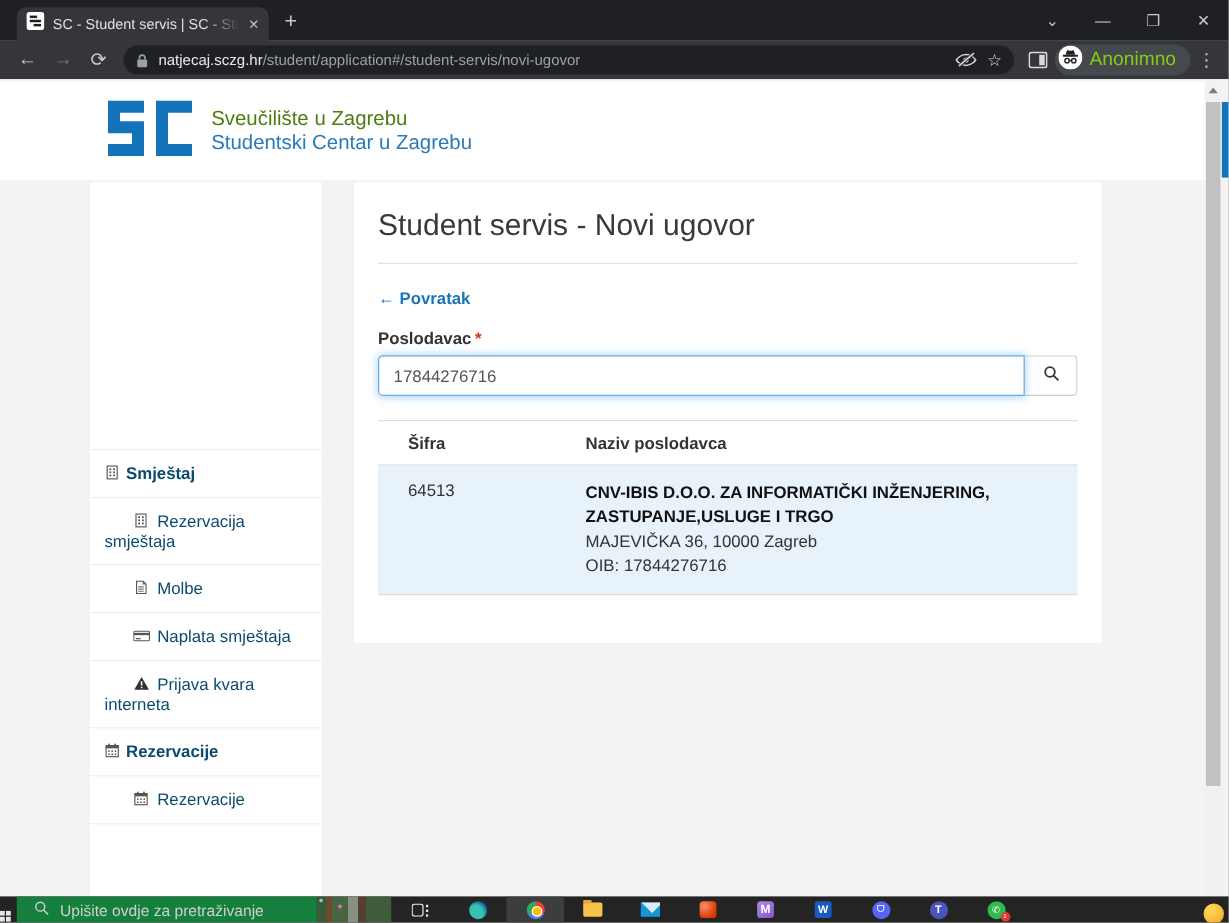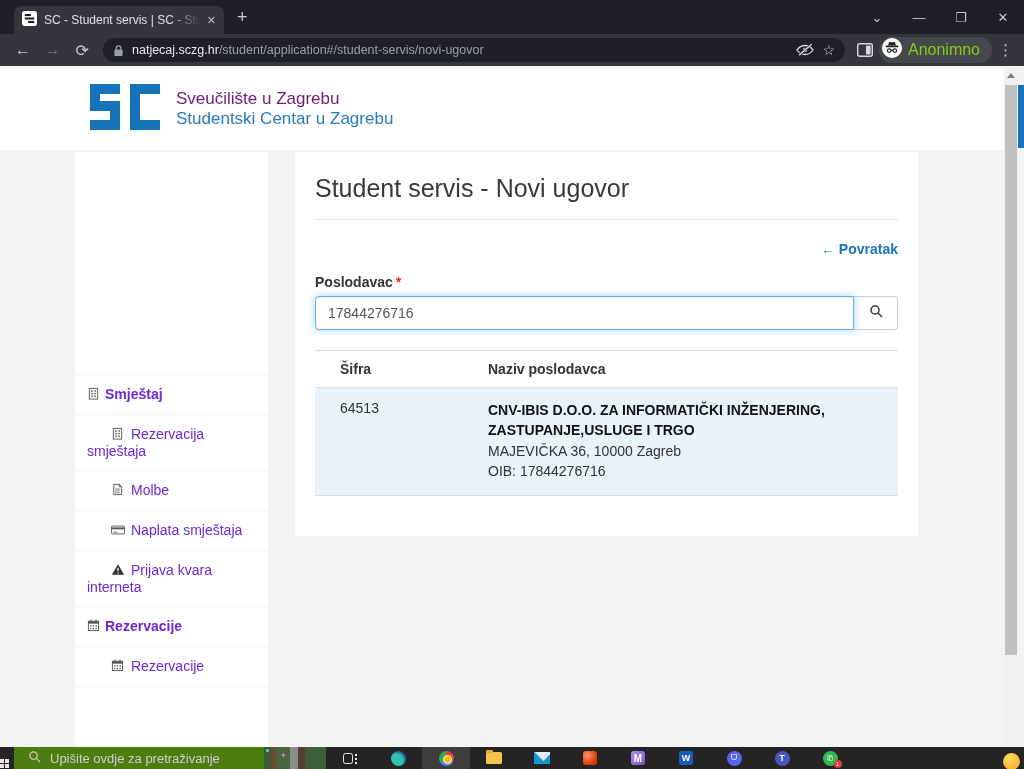--- a/index.html
+++ b/index.html
@@ -29,41 +29,41 @@
   .profile-pill { display:flex; align-items:center; gap:6px; background:#45484d; border-radius:13px;
                   height:26px; padding:0 12px 0 3px; margin:0 6px; }
   .profile-label { color:#84cc16; font-size:16px; }
   .dots { color:#c7c9cc; font-size:15px; letter-spacing:1px; margin-right:10px; }
 
   
   .page { position:absolute; top:66px; left:0; width:1024px; height:681px; background:#f3f3f3; overflow:hidden; }
   .siteheader { position:absolute; top:2px; left:0; width:1006px; height:82px; background:#fff;
                 display:flex; align-items:center; padding-left:88px; gap:14px; }
   .sc-logo { flex:0 0 auto; }
-  .header-line1 { font-size:17px; color:#701a75; }
+  .header-line1 { font-size:17px; color:#4d7c0f; }
   .header-line2 { font-size:17px; color:#2a7ab9; }
   .bluestrip { position:absolute; top:19px; right:0; width:6px; height:63px; background:#1573b9; }
 
   .scrollbar { position:absolute; top:2px; right:6px; width:14px; height:679px; background:#f1f1f1; }
   .sb-arrow { width:14px; height:15px; display:flex; align-items:center; justify-content:center; }
   .sb-arrow svg { display:block; }
   .sb-thumb { position:absolute; top:17px; left:1px; width:12px; height:570px; background:#c1c1c1; }
 
   .sidebar { position:absolute; top:86px; left:75px; width:193px; height:595px; background:#fff; }
   .side-spacer { height:222px; }
-  .side-item { border-top:1px solid #efefef; padding:11px 12px; font-size:14px; color:#6d28d9; cursor:pointer; }
+  .side-item { border-top:1px solid #efefef; padding:11px 12px; font-size:14px; color:#0c4a6e; cursor:pointer; }
   .side-item.parent { font-weight:bold; }
   .side-item.child { text-indent:24px; }
   .side-item .side-icon { display:inline-block; text-indent:0; width:18px; vertical-align:-1px; }
   .side-item .side-label { text-indent:0; }
   .side-item.child .side-label { margin-left:2px; }
 
   .content { position:absolute; top:86px; left:295px; width:623px; background:#fff; padding:22px 20px 40px 20px; }
   .page-title { font-size:25px; font-weight:400; color:#373a3c; padding-bottom:16px; border-bottom:1px solid #e3e3e3; }
-  .back-row { text-align:right; margin-top:20px; }
+  .back-row { text-align:left; margin-top:20px; }
   .back-link { color:#1b75bb; font-size:14px; text-decoration:none; font-weight:bold; }
   .back-link .arr { font-weight:bold; }
   .field-label { margin-top:16px; font-size:14px; font-weight:bold; color:#333; }
   .field-label .req { color:#e02b20; margin-left:3px; }
   .input-group { display:flex; margin-top:6px; }
   .search-input { flex:1; height:34px; border:1px solid #66afe9; border-radius:4px 0 0 4px; padding:0 12px;
                   font-size:14px; color:#555; outline:none; font-family:"Liberation Sans",sans-serif;
                   box-shadow:inset 0 1px 1px rgba(0,0,0,.075), 0 0 8px rgba(102,175,233,.6); position:relative; z-index:2; }
   .search-btn { width:44px; height:34px; background:#fff; border:1px solid #ccc; border-left:none;
                 border-radius:0 4px 4px 0; display:flex; align-items:center; justify-content:center; cursor:pointer; }
@@ -74,21 +74,21 @@
   table.results th.col-sifra, table.results td.col-sifra { width:165px; padding-left:25px; }
   table.results td { vertical-align:top; padding:12px 8px 14px 8px; border-bottom:1px solid #ddd; color:#333; }
   tr.result-row { background:#e7f2fa; cursor:pointer; }
   .naziv-bold { font-weight:bold; color:#111; line-height:1.45; }
   .naziv-sub { line-height:1.45; color:#333; }
 
   
   .taskbar { position:absolute; bottom:0; left:0; width:1024px; height:22px; background:#242424;
              display:flex; align-items:center; overflow:hidden; }
   .start-frag { width:14px; height:22px; display:flex; align-items:flex-end; justify-content:flex-start; }
-  .tb-search { width:250px; height:22px; background:#4d7c0f; display:flex; align-items:center; gap:9px;
+  .tb-search { width:250px; height:22px; background:#15803d; display:flex; align-items:center; gap:9px;
                padding-left:14px; color:#cfcfcf; font-size:13px; }
   .nature-tile { width:62px; height:22px; background:linear-gradient(90deg,#3c5a3a 0 12%,#6b4a2e 12% 20%,#49653f 20% 42%,#8a8f85 42% 55%,#54402c 55% 66%,#3f5d3b 66% 100%); position:relative; }
   .nature-tile .sparkle { position:absolute; left:16px; top:4px; color:#e470d8; font-size:8px; }
   .nature-tile .dot { position:absolute; left:2px; top:2px; width:3px; height:3px; border-radius:50%; background:#6fd4e0; }
   .tb-ic { width:48px; height:22px; display:flex; align-items:center; justify-content:center; }
   .tb-ic.active { background:#3d3d3d; }
   .circle16 { width:15px; height:15px; border-radius:50%; }
   .edge-c { background:radial-gradient(circle at 35% 65%, #35c1b2 0 45%, #0c59a4 75%); }
   .chrome-c { background:conic-gradient(#ea4335 0 33%, #4285f4 33% 66%, #34a853 66% 100%); position:relative; }
   .chrome-c::after { content:''; position:absolute; left:4px; top:4px; width:7px; height:7px; border-radius:50%;

